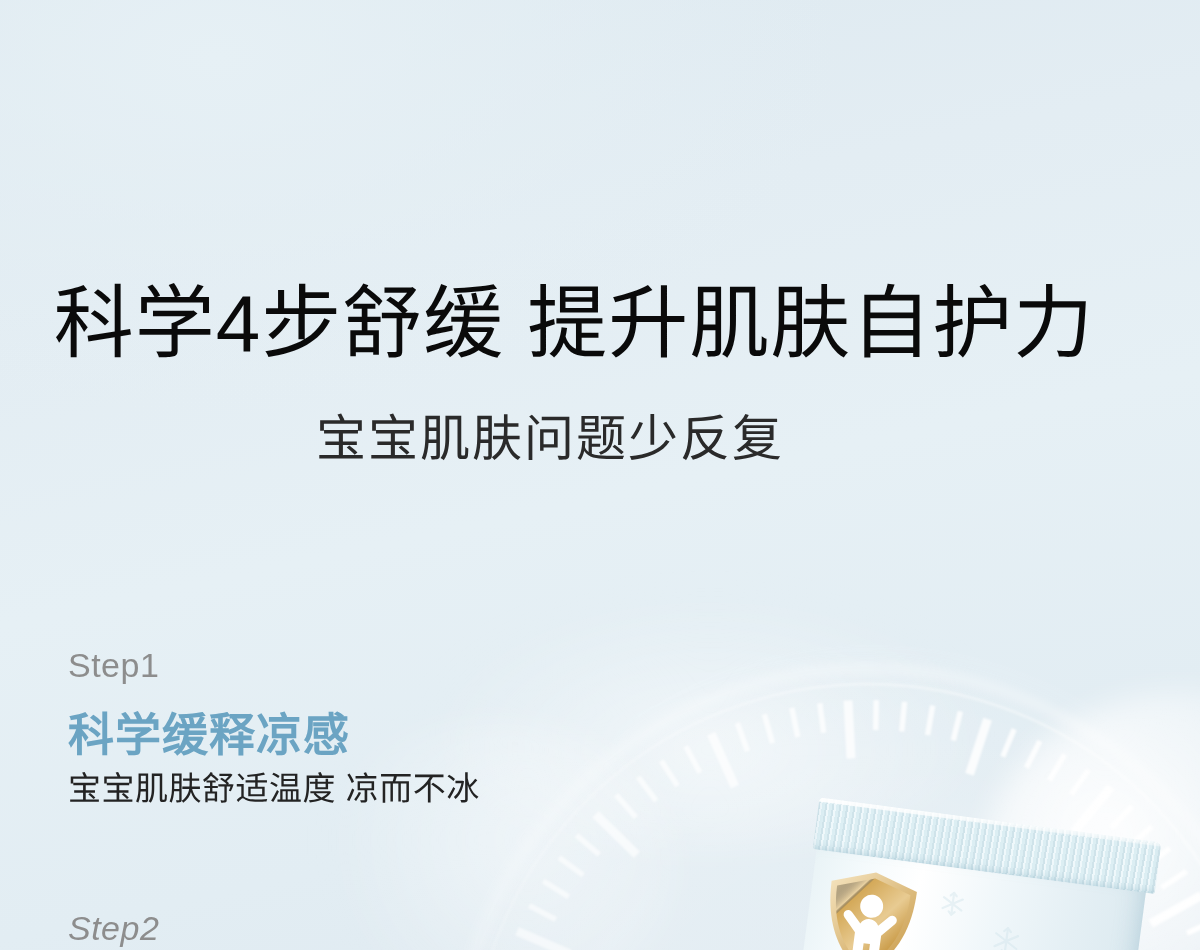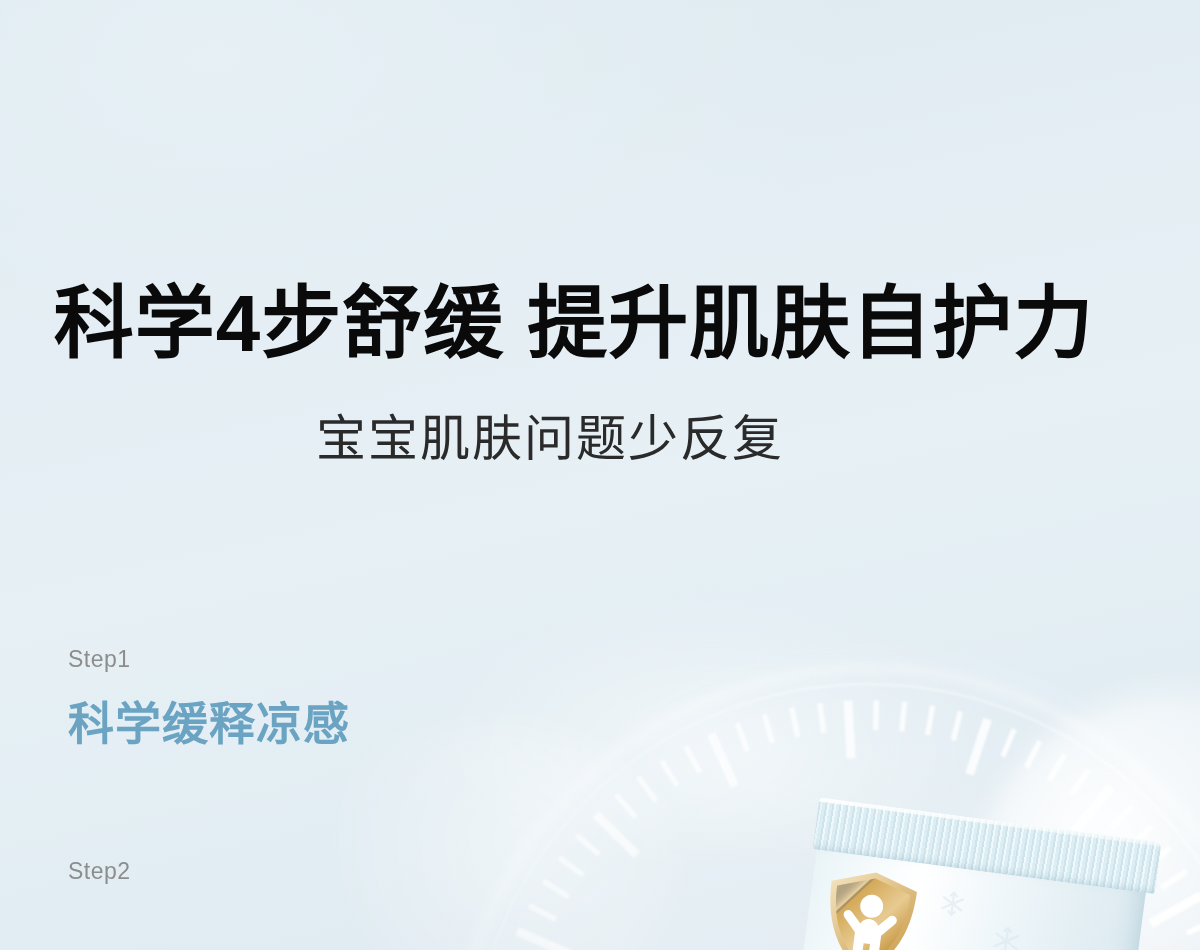--- a/index.html
+++ b/index.html
@@ -152,21 +152,21 @@
 
   
   .headline {
     position: absolute;
     left: 0;
     top: 283px;
     width: 1148px;
     text-align: center;
     font-size: 80px;
     line-height: 1.02;
-    font-weight: 700;
+    font-weight: 400;
     letter-spacing: 1px;
     color: #0a0a0a;
     white-space: nowrap;
   }
   .subhead {
     position: absolute;
     left: 0;
     top: 412px;
     width: 1100px;
     text-align: center;
@@ -176,21 +176,21 @@
     letter-spacing: 2px;
     color: #2a2a2a;
     white-space: nowrap;
   }
 
   .step {
     position: absolute;
     left: 68px;
   }
   .step-num {
-    font-size: 23px;
+    font-size: 34px;
     font-weight: 400;
     letter-spacing: 0.5px;
     color: #8d8d8d;
     line-height: 1;
   }
   .step-title {
     margin-top: 30px;
     font-size: 46px;
     font-weight: 700;
     letter-spacing: 1px;
@@ -201,21 +201,21 @@
   .step-desc {
     margin-top: 14px;
     font-size: 33px;
     font-weight: 400;
     letter-spacing: 0.5px;
     line-height: 1;
     color: #232323;
     white-space: nowrap;
   }
   #step1 { top: 648px; }
-  #step2 { top: 860px; }
+  #step2 { top: 911px; font-style: italic; }
 </style>
 </head>
 <body>
 
 <div class="page">
 
   <div class="dial-wrap">
 
     <div class="bloom-top"></div>
     <div class="bloom-left"></div>
@@ -354,19 +354,20 @@
     <div class="tube-cap"></div>
   </div>
 
   <div class="headline">科学4步舒缓 提升肌肤自护力</div>
 
   <div class="subhead">宝宝肌肤问题少反复</div>
 
   <div class="step" id="step1">
     <div class="step-num">Step1</div>
     <div class="step-title">科学缓释凉感</div>
+    <div class="step-desc">宝宝肌肤舒适温度 凉而不冰</div>
   </div>
 
   <div class="step" id="step2">
     <div class="step-num">Step2</div>
   </div>
 
 </div>
 
 </body></html>

